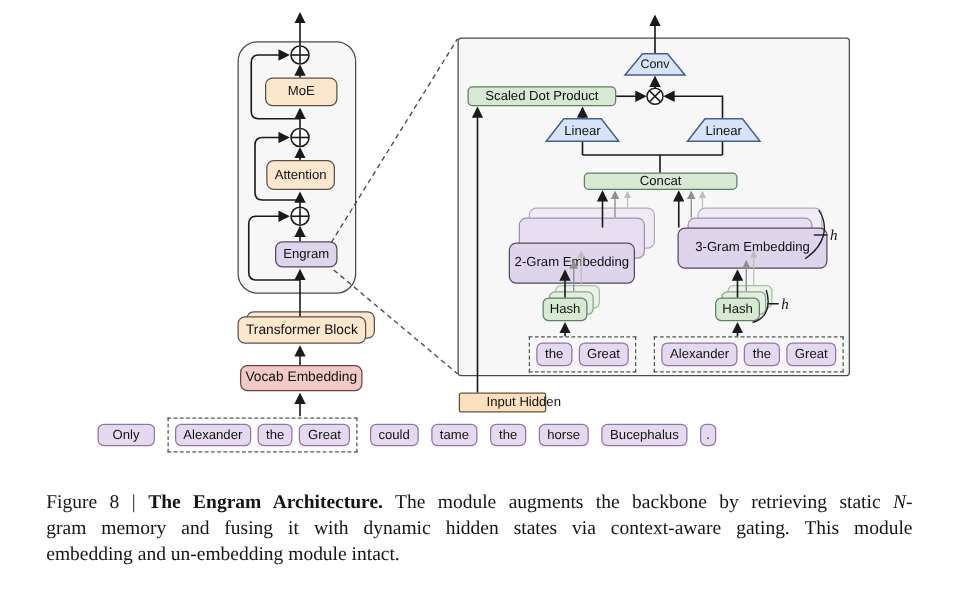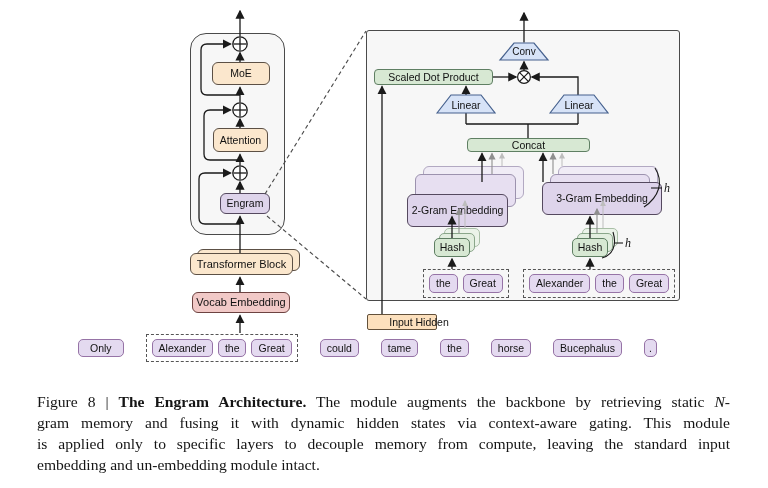--- a/index.html
+++ b/index.html
@@ -23,21 +23,21 @@
   .pink{background:var(--pink_fill);border:1.1px solid var(--pink_border);}
   .green{background:var(--green_fill);border:1.1px solid var(--green_border);}
   .ih{background:var(--inputhidden_fill);border:1.1px solid var(--inputhidden_border);border-radius:2px;padding-left:34px;}
 
   .purpleback{background:var(--purple_back_fill);border:1.1px solid var(--purple_back_border);}
   .purplemid{background:var(--purple_mid_fill);border:1.1px solid var(--purple_mid_border);}
   .greenback{background:var(--green_back_fill);border:1px solid var(--green_back_border);}
   .greenmid{background:var(--green_mid_fill);border:1px solid var(--green_mid_border);}
 
   
-  .tokrow{display:flex;align-items:center;gap:22px;}
+  .tokrow{display:flex;align-items:center;gap:10px;}
   .tok{background:var(--token_fill);border:1px solid var(--token_border);border-radius:5px;
        padding:3px 6px;font-size:10.5px;line-height:1;white-space:nowrap;}
   .dashgroup{display:flex;align-items:center;gap:5px;border:1.3px dashed #555;padding:4px 5px;}
 
   .hlab{font-family:"Liberation Serif",serif;font-style:italic;font-size:12px;}
 
   svg{position:absolute;left:0;top:0;pointer-events:none;}
 
   
   .caption{position:absolute;left:37px;top:391px;width:693px;
@@ -207,17 +207,16 @@
 
   <div class="abs toplabel" style="left:497px;top:46px;width:54px;text-align:center;font-size:10px;">Conv</div>
   <div class="abs toplabel" style="left:437px;top:99px;width:58px;text-align:center;font-size:10.5px;">Linear</div>
   <div class="abs toplabel" style="left:550px;top:99px;width:58px;text-align:center;font-size:10.5px;">Linear</div>
   <div class="abs toplabel hlab" style="left:664px;top:181px;">h</div>
   <div class="abs toplabel hlab" style="left:625px;top:236px;">h</div>
 
   <div class="caption">
     <div class="cap-just"><span>Figure 8 | </span><strong>The Engram Architecture.</strong><span> The module augments the backbone by retrieving static </span><em>N</em><span>-</span></div>
     <div class="cap-just">gram memory and fusing it with dynamic hidden states via context-aware gating. This module</div>
-    <div class="cap-just">is applied only to specific layers to decouple memory from compute, leaving the standard input</div>
     <div class="cap-last">embedding and un-embedding module intact.</div>
   </div>
 
 </div>
 
 </body></html>

